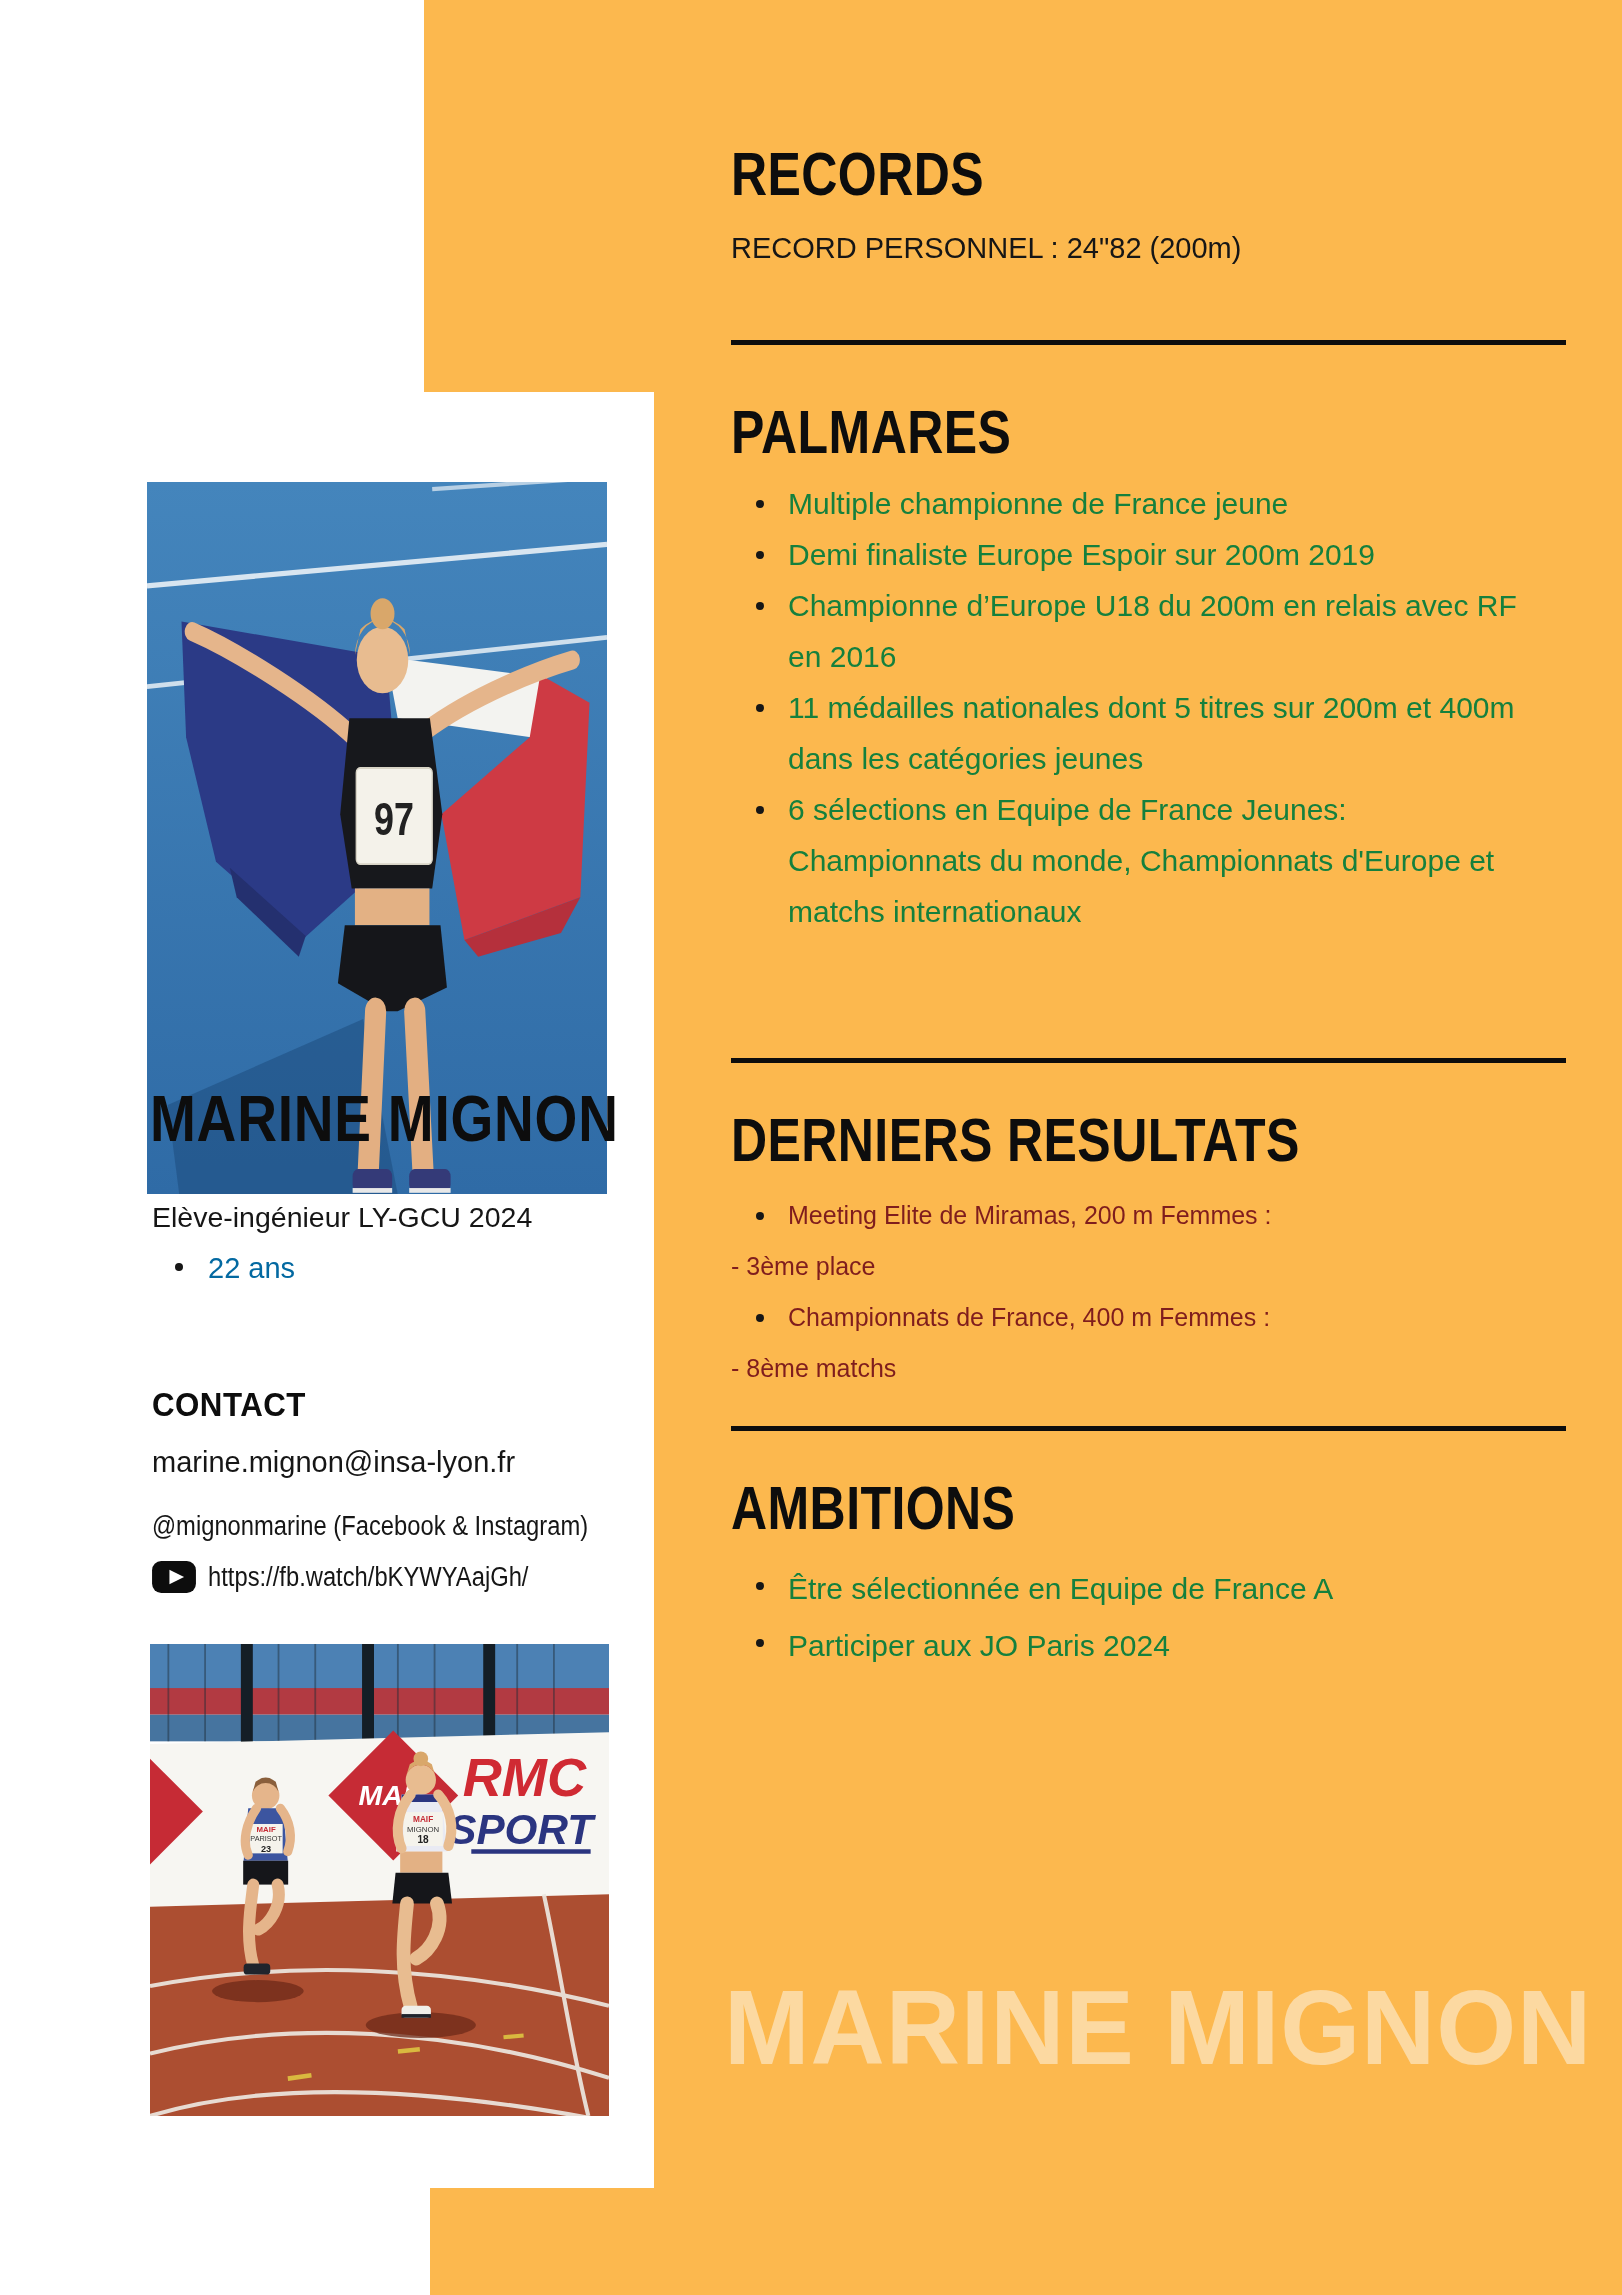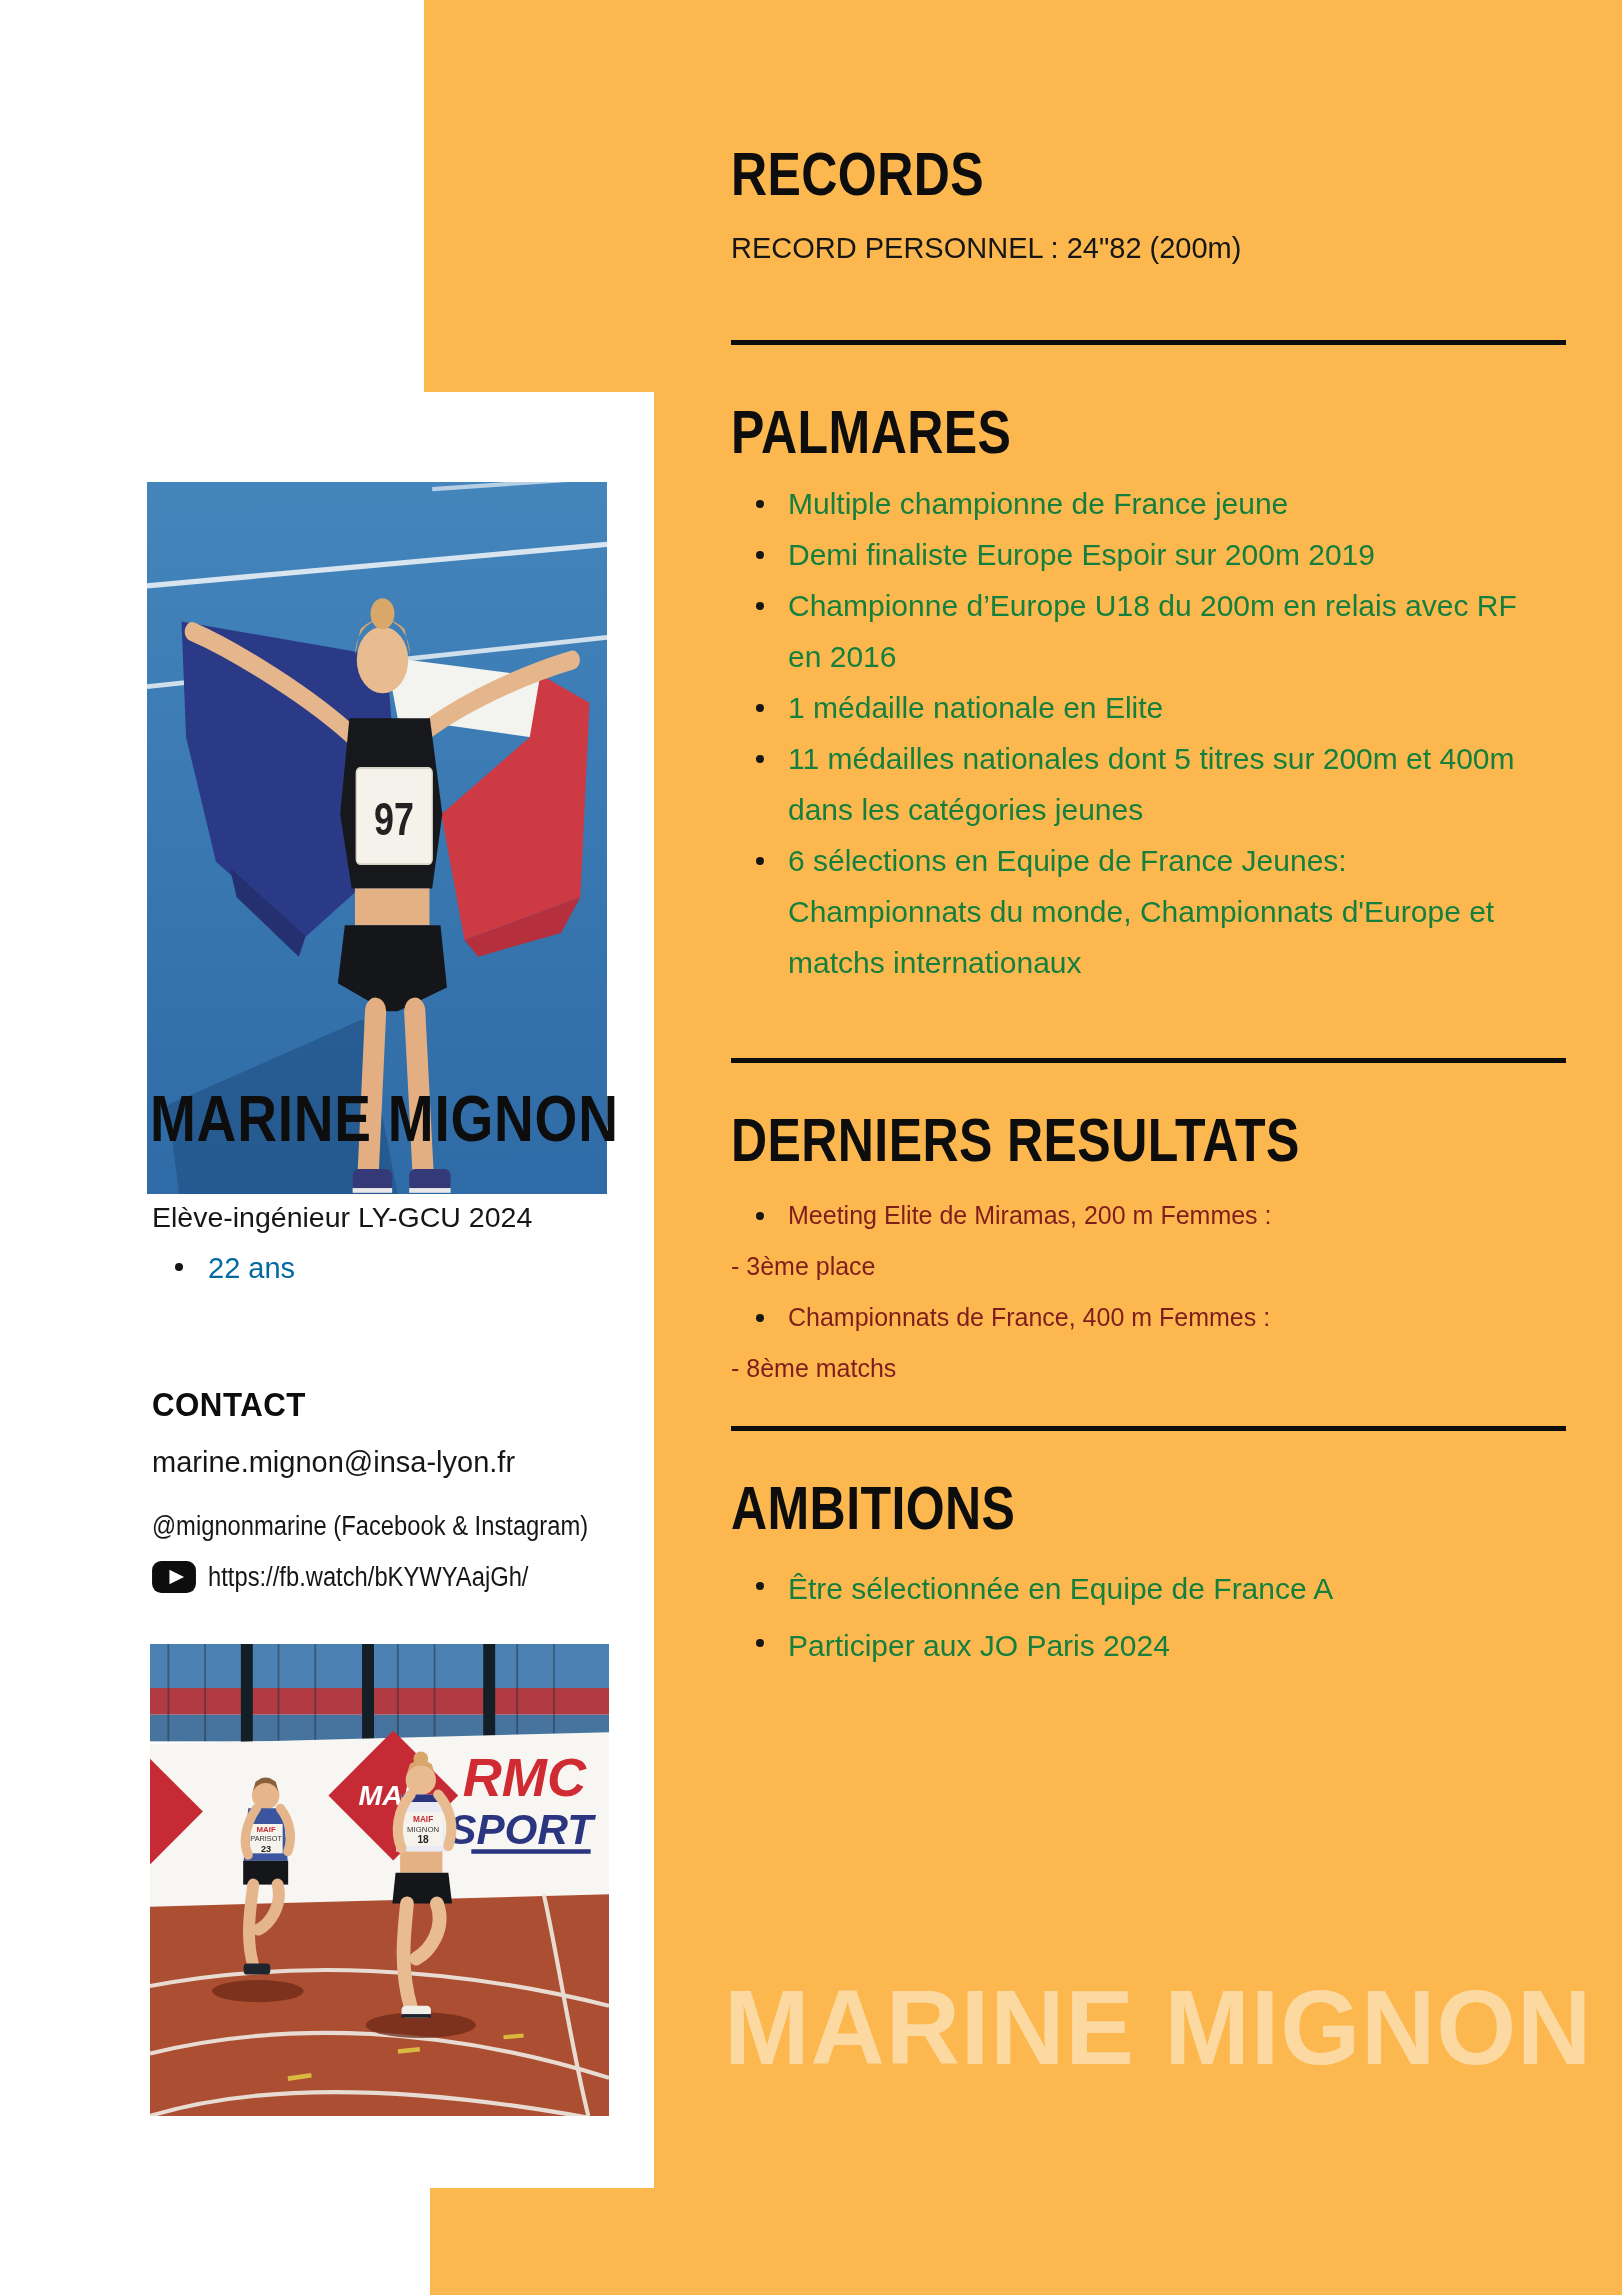--- a/index.html
+++ b/index.html
@@ -257,21 +257,20 @@
     </section>
 
     <div class="divider abs" style="left:731px; top:340px;"></div>
 
     <section>
       <h2 class="section-title abs" style="left:731px; top:400px;">PALMARES</h2>
       <ul class="blist abs" style="left:731px; top:478px; width:840px;">
         <li><span>Multiple championne de France jeune</span></li>
         <li><span>Demi finaliste Europe Espoir sur 200m 2019</span></li>
         <li><span>Championne d’Europe U18 du 200m en relais avec RF en 2016</span></li>
-        <li><span>1 médaille nationale en Elite</span></li>
         <li><span>11 médailles nationales dont 5 titres sur 200m et 400m dans les catégories jeunes</span></li>
         <li><span>6 sélections en Equipe de France Jeunes: Championnats du monde, Championnats d'Europe et matchs internationaux</span></li>
       </ul>
     </section>
 
     <div class="divider abs" style="left:731px; top:1058px;"></div>
 
     <section>
       <h2 class="section-title abs" style="left:731px; top:1108px;">DERNIERS RESULTATS</h2>
       <div class="abs" style="left:731px; top:1190px; width:840px;">

